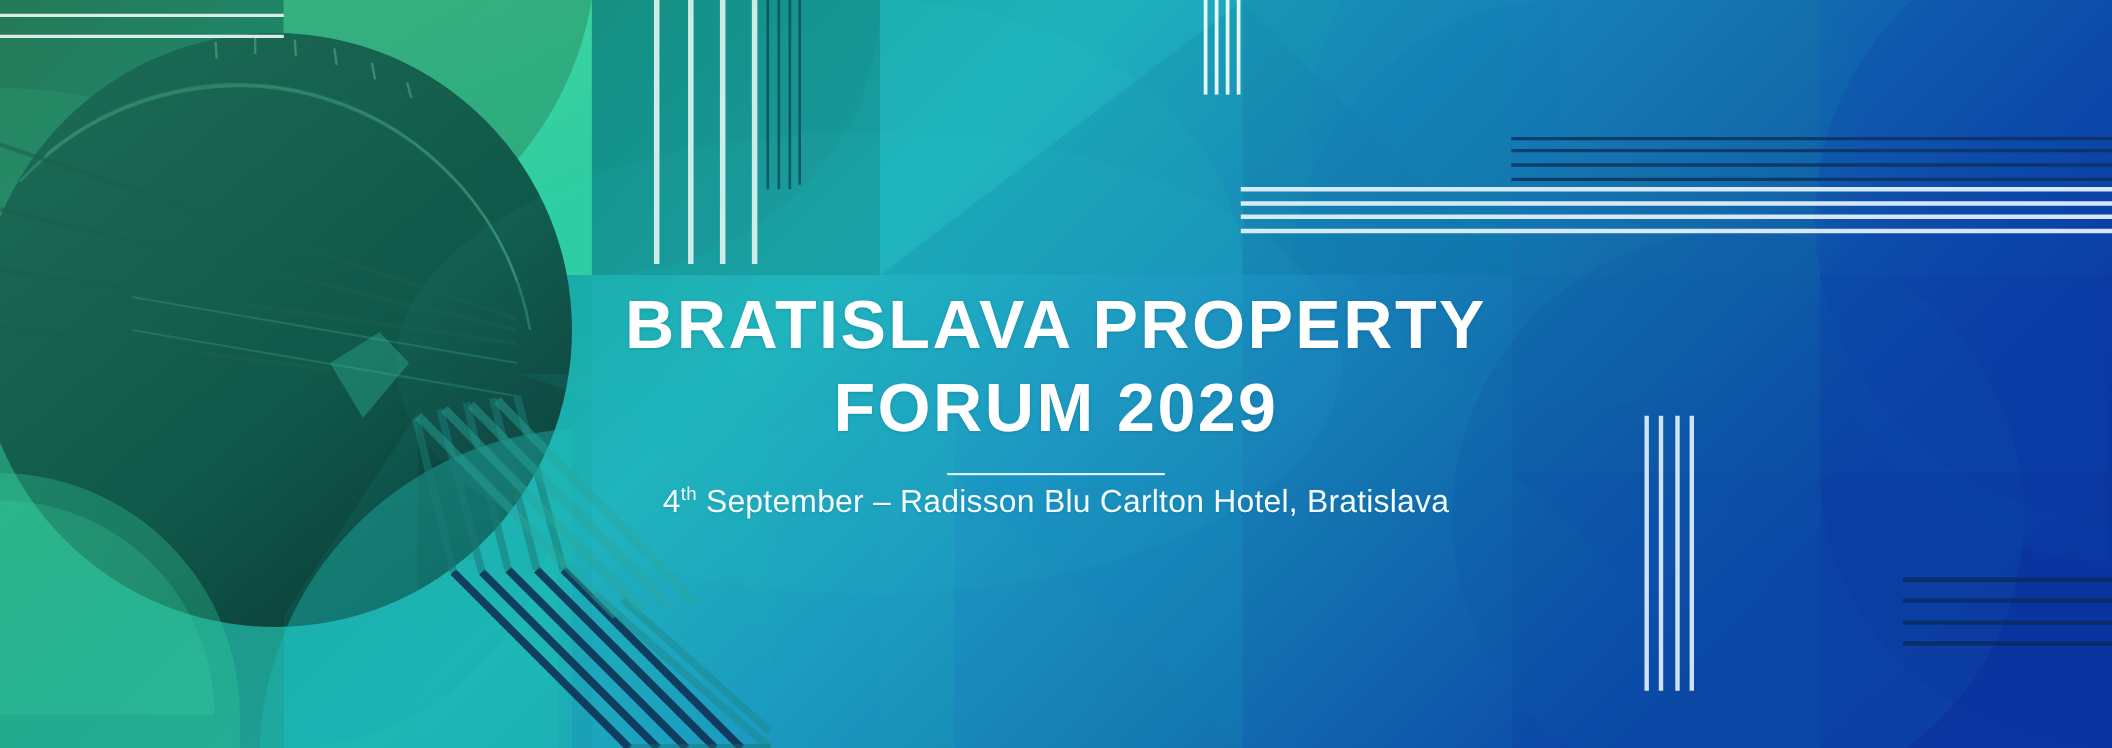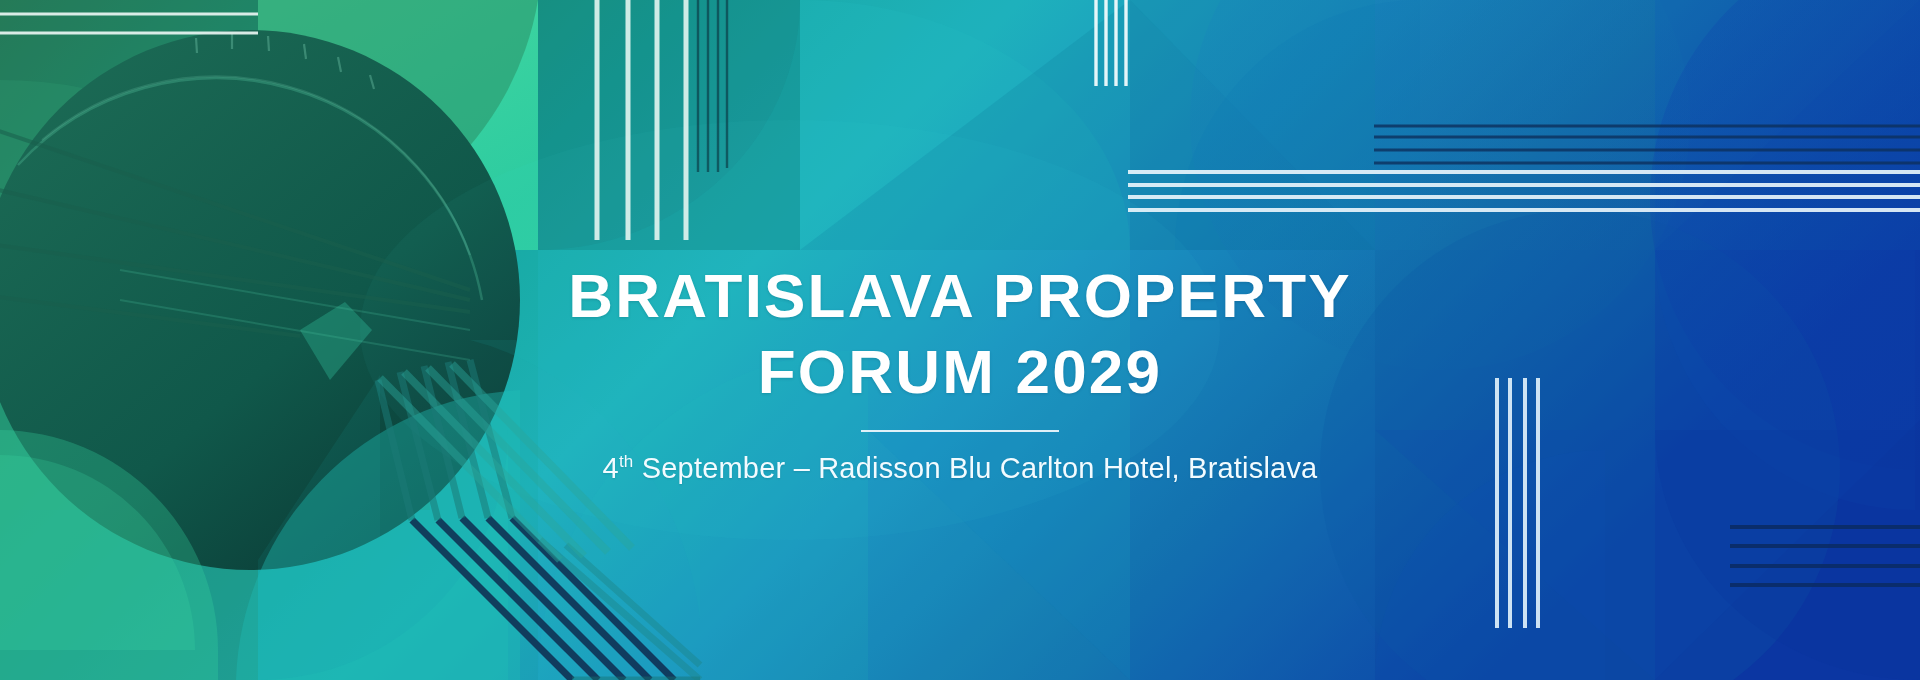--- a/index.html
+++ b/index.html
@@ -39,21 +39,21 @@
     white-space: nowrap;
   }
   .divider {
     width: 198px;
     height: 2px;
     background: #eaf6fb;
     margin: 20px auto 0 auto;
     opacity: 0.95;
   }
   .subtitle {
-    margin-top: 20px;
+    margin-top: 8px;
     color: #f2fbff;
     font-family: "Liberation Sans", sans-serif;
     font-weight: 400;
     font-size: 29px;
     letter-spacing: 0.2px;
     white-space: nowrap;
     text-shadow: 0 1px 2px rgba(0,40,60,0.14);
   }
   .subtitle sup {
     font-size: 17px;

